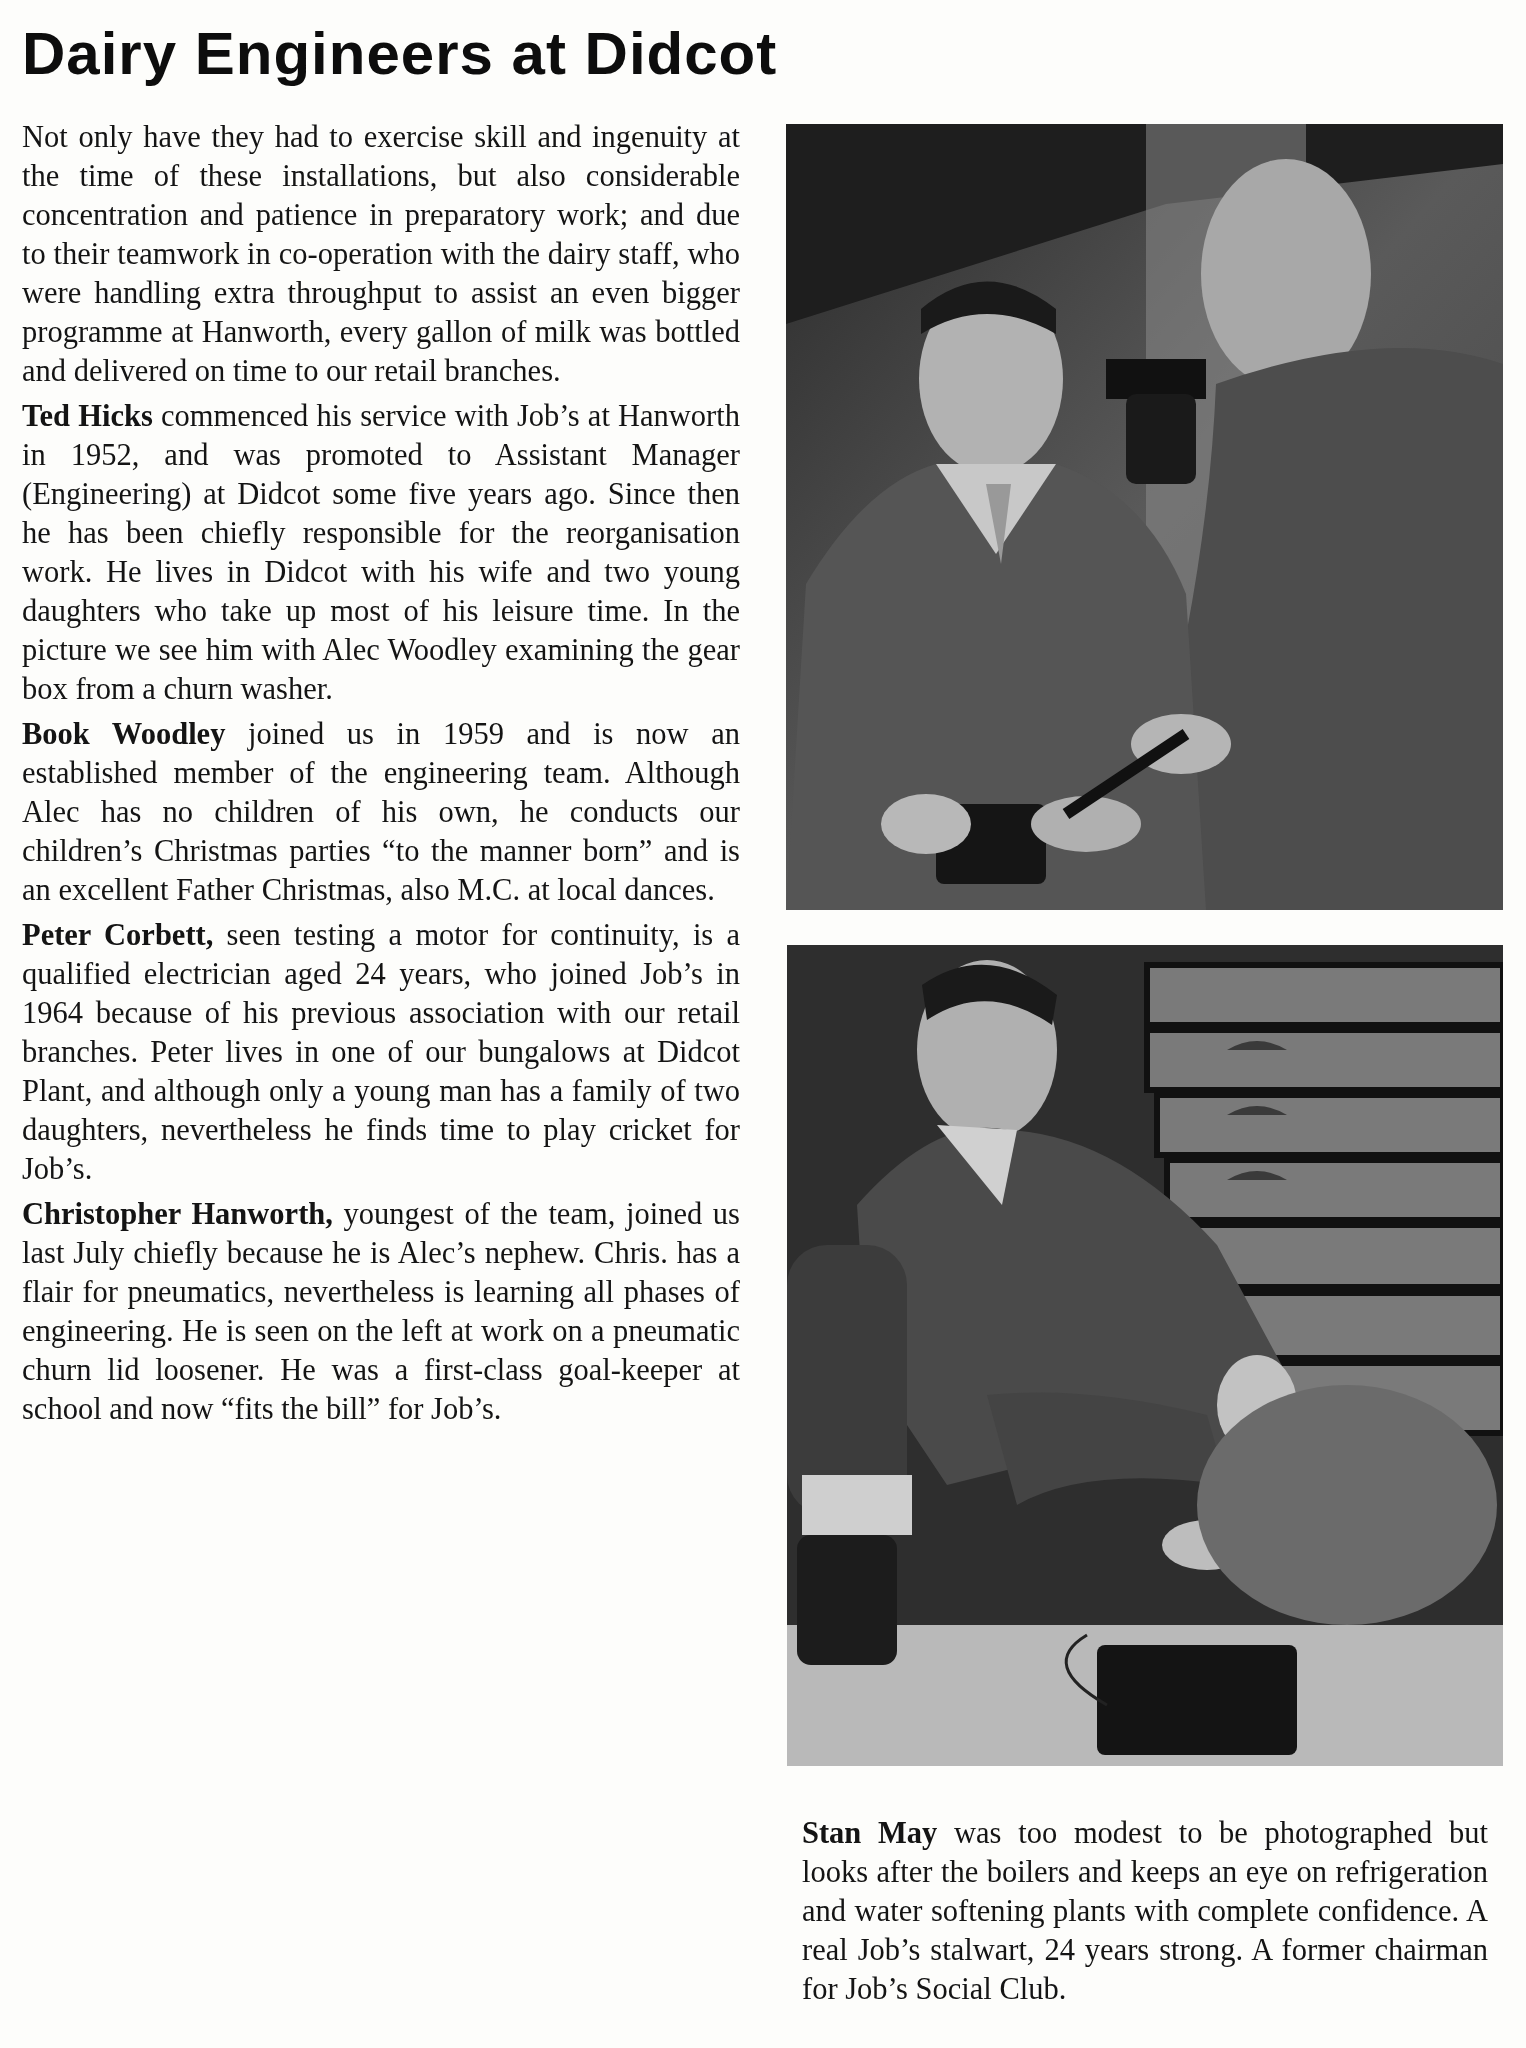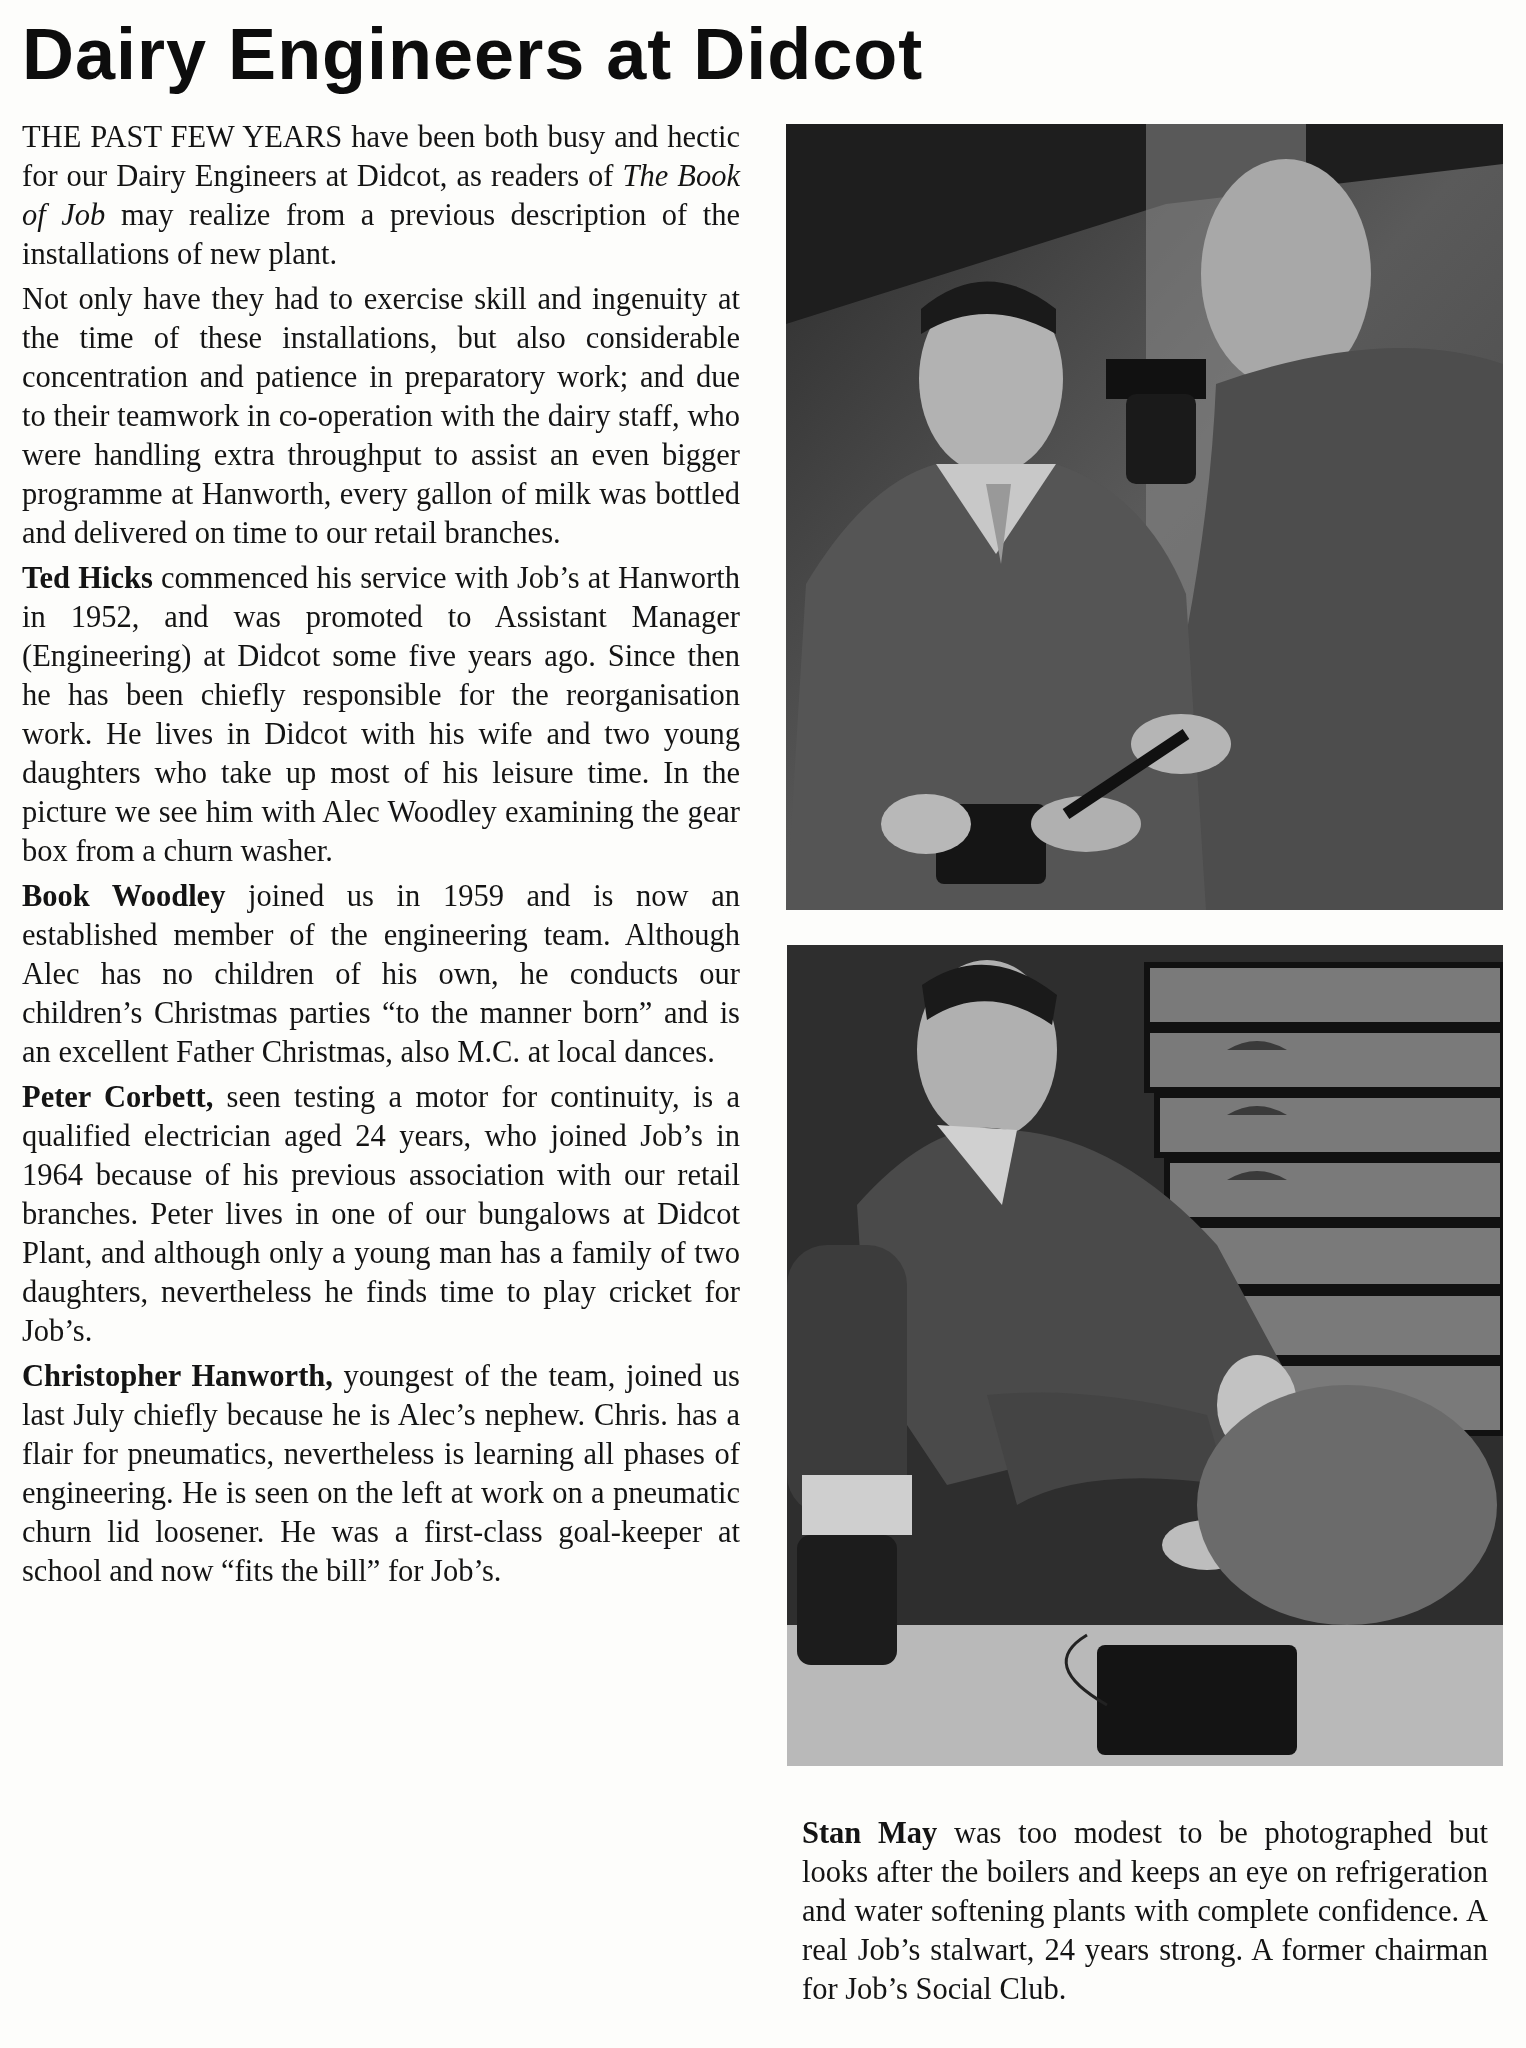--- a/index.html
+++ b/index.html
@@ -3,21 +3,21 @@
 <meta charset="utf-8">
 <style>
   html, body { margin: 0; padding: 0; }
   body {
     width: 1526px; height: 2048px; background: #fdfdfb; position: relative; overflow: hidden;
     color: #141414;
   }
   .title {
     position: absolute; left: 22px; top: 4px; width: 1480px;
     font-family: "Liberation Sans", sans-serif; font-weight: 700;
-    font-size: 72px; line-height: 100px; letter-spacing: 1px; color: #0d0d0d;
+    font-size: 60px; line-height: 100px; letter-spacing: 1px; color: #0d0d0d;
     white-space: nowrap;
   }
   .col-left {
     position: absolute; left: 22px; top: 118px; width: 718px;
     font-family: "Liberation Serif", serif; font-size: 30.5px; line-height: 39px;
     text-align: justify; hyphens: manual;
   }
   .col-left p { margin: 0 0 6px 0; }
   .col-left .name { font-weight: 700; }
   .col-left em { font-style: italic; }
@@ -34,21 +34,20 @@
   }
   .col-right p { margin: 17px; }
   .col-right .name { font-weight: 700; }
 </style>
 </head>
 <body>
 
 <div class="title">Dairy Engineers at Didcot</div>
 
 <div class="col-left">
-  <p><span>THE PAST FEW YEARS</span><span> have been both busy and hectic for our Dairy Engineers at Didcot, as readers of </span><em>The Book of Job</em><span> may realize from a previous description of the installations of new plant.</span></p>
   <p>Not only have they had to exercise skill and ingenuity at the time of these installations, but also considerable concentration and patience in preparatory work; and due to their teamwork in co-operation with the dairy staff, who were handling extra throughput to assist an even bigger programme at Hanworth, every gallon of milk was bottled and delivered on time to our retail branches.</p>
   <p><span class="name">Ted Hicks</span><span> commenced his service with Job’s at Hanworth in 1952, and was promoted to Assis­tant Manager (Engineering) at Didcot some five years ago. Since then he has been chiefly respon­sible for the reorganisation work. He lives in Didcot with his wife and two young daughters who take up most of his leisure time. In the picture we see him with Alec Woodley examining the gear box from a churn washer.</span></p>
   <p><span class="name">Book Woodley</span><span> joined us in 1959 and is now an established member of the engineering team. Although Alec has no children of his own, he conducts our children’s Christmas parties “to the manner born” and is an excellent Father Christmas, also M.C. at local dances.</span></p>
   <p><span class="name">Peter Corbett,</span><span> seen testing a motor for continuity, is a qualified electrician aged 24 years, who joined Job’s in 1964 because of his previous association with our retail branches. Peter lives in one of our bungalows at Didcot Plant, and although only a young man has a family of two daughters, nevertheless he finds time to play cricket for Job’s.</span></p>
   <p><span class="name">Christopher Hanworth,</span><span> youngest of the team, joined us last July chiefly because he is Alec’s nephew. Chris. has a flair for pneumatics, never­theless is learning all phases of engineering. He is seen on the left at work on a pneumatic churn lid loosener. He was a first-class goal-keeper at school and now “fits the bill” for Job’s.</span></p>
 </div>
 
 <div class="photo photo-1" title="Ted Hicks and Alec Woodley examining a gear box from a churn washer">
   <svg viewBox="0 0 717 786" preserveAspectRatio="none">
     <defs>

